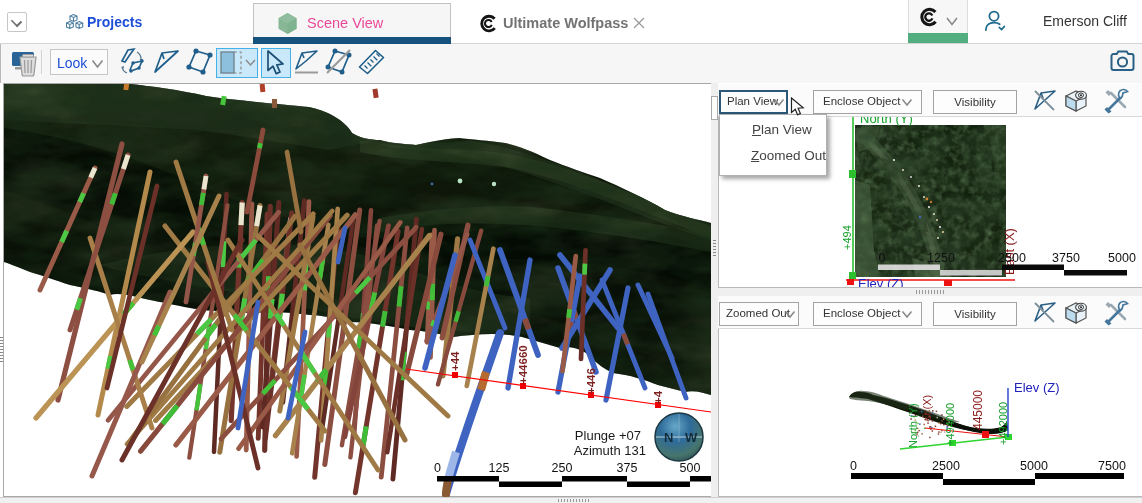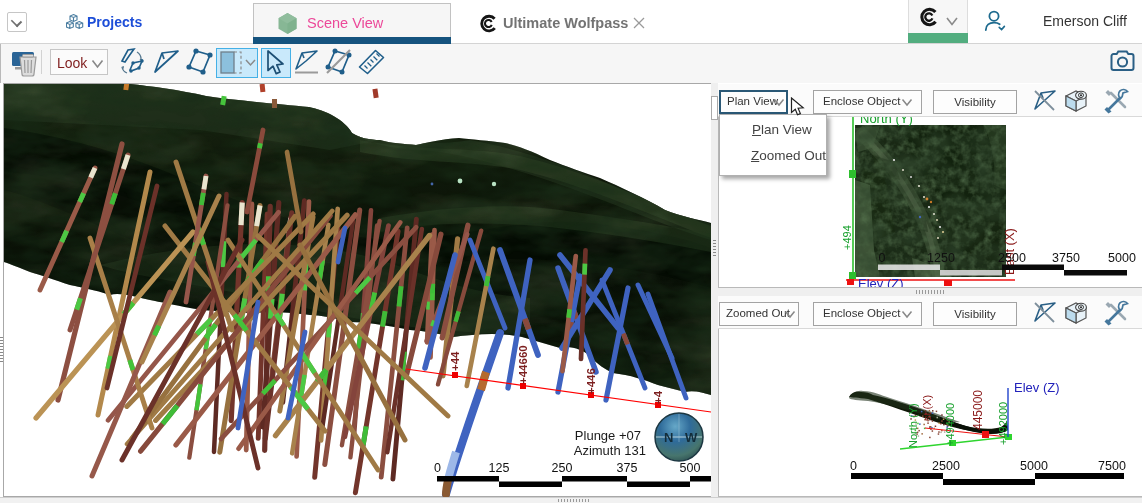--- a/index.html
+++ b/index.html
@@ -72,21 +72,21 @@
   <g>
    <path d="M10 8 h16 l-2 17 a2 2 0 0 1 -2 2 h-8 a2 2 0 0 1 -2-2 Z" fill="#dcdcdc" stroke="#9a9a9a" stroke-width="1.2"></path>
    <rect x="12.5" y="5.5" width="11" height="2.5" rx="1" fill="#dcdcdc" stroke="#9a9a9a" stroke-width="1"></rect>
    <line x1="14.5" y1="11" x2="15" y2="24" stroke="#9a9a9a" stroke-width="1.2"></line>
    <line x1="18" y1="11" x2="18" y2="24" stroke="#9a9a9a" stroke-width="1.2"></line>
    <line x1="21.5" y1="11" x2="21" y2="24" stroke="#9a9a9a" stroke-width="1.2"></line>
   </g>
 </svg>
 <div class="abs" style="left:41px;top:50px;width:1px;height:24px;background:#d2d2d2;"></div>
 <div class="abs" style="left:50px;top:49px;width:58px;height:26px;background:#fbfbfb;border:1px solid #c6c6c6;"></div>
-<div class="abs" style="left:57px;top:55px;font-size:14px;color:#7f1d1d;">Look</div>
+<div class="abs" style="left:57px;top:55px;font-size:14px;color:#1d4ed8;">Look</div>
 <svg class="abs" style="left:91px;top:59px;" width="13" height="10" viewBox="0 0 13 10">
     <path d="M1.5 1.5 L6.5 8 L11.5 1.5" fill="none" stroke="#888" stroke-width="1.6"></path>
   </svg>
 <svg class="abs" style="left:118px;top:46px;" width="30" height="32" viewBox="0 0 30 32">
  <g fill="none" stroke="#1f5e8a" stroke-width="1.6">
   <path d="M4 15 L10 4 L16 3 L11 10 L7 16 Z"></path>
   <path d="M12 24 L15 17 L24 15 L21 22 L13 25 Z"></path>
  </g>
  <g fill="none" stroke="#56788f" stroke-width="1.3">
   <path d="M19 6 a8 8 0 0 1 4 7"></path>

